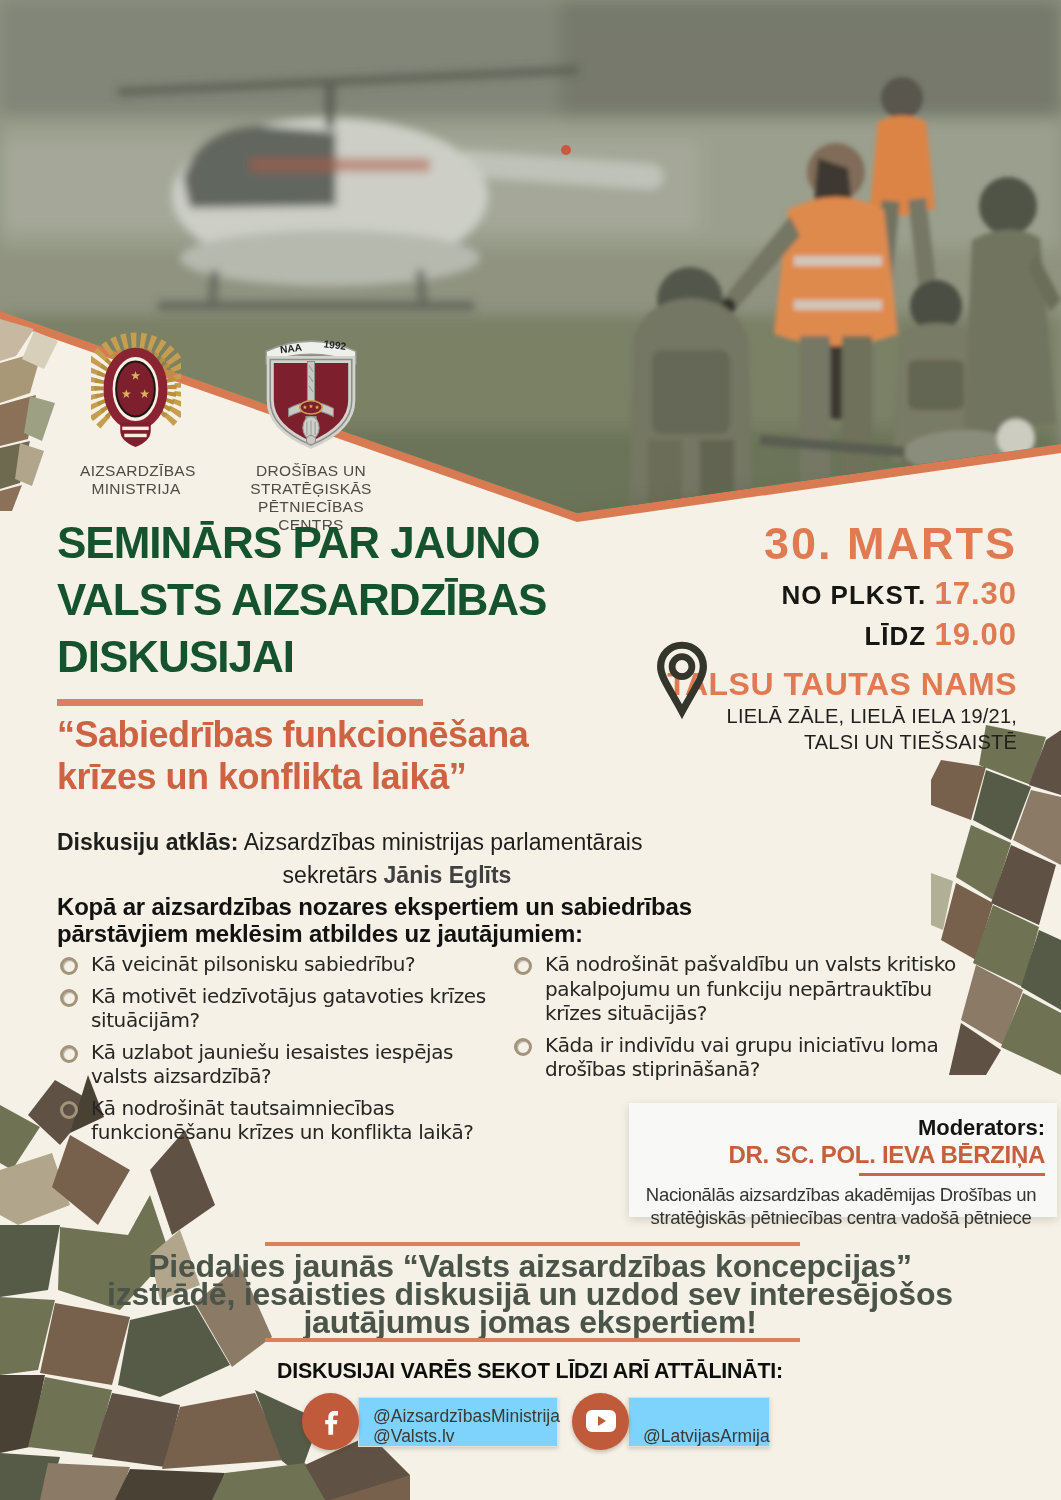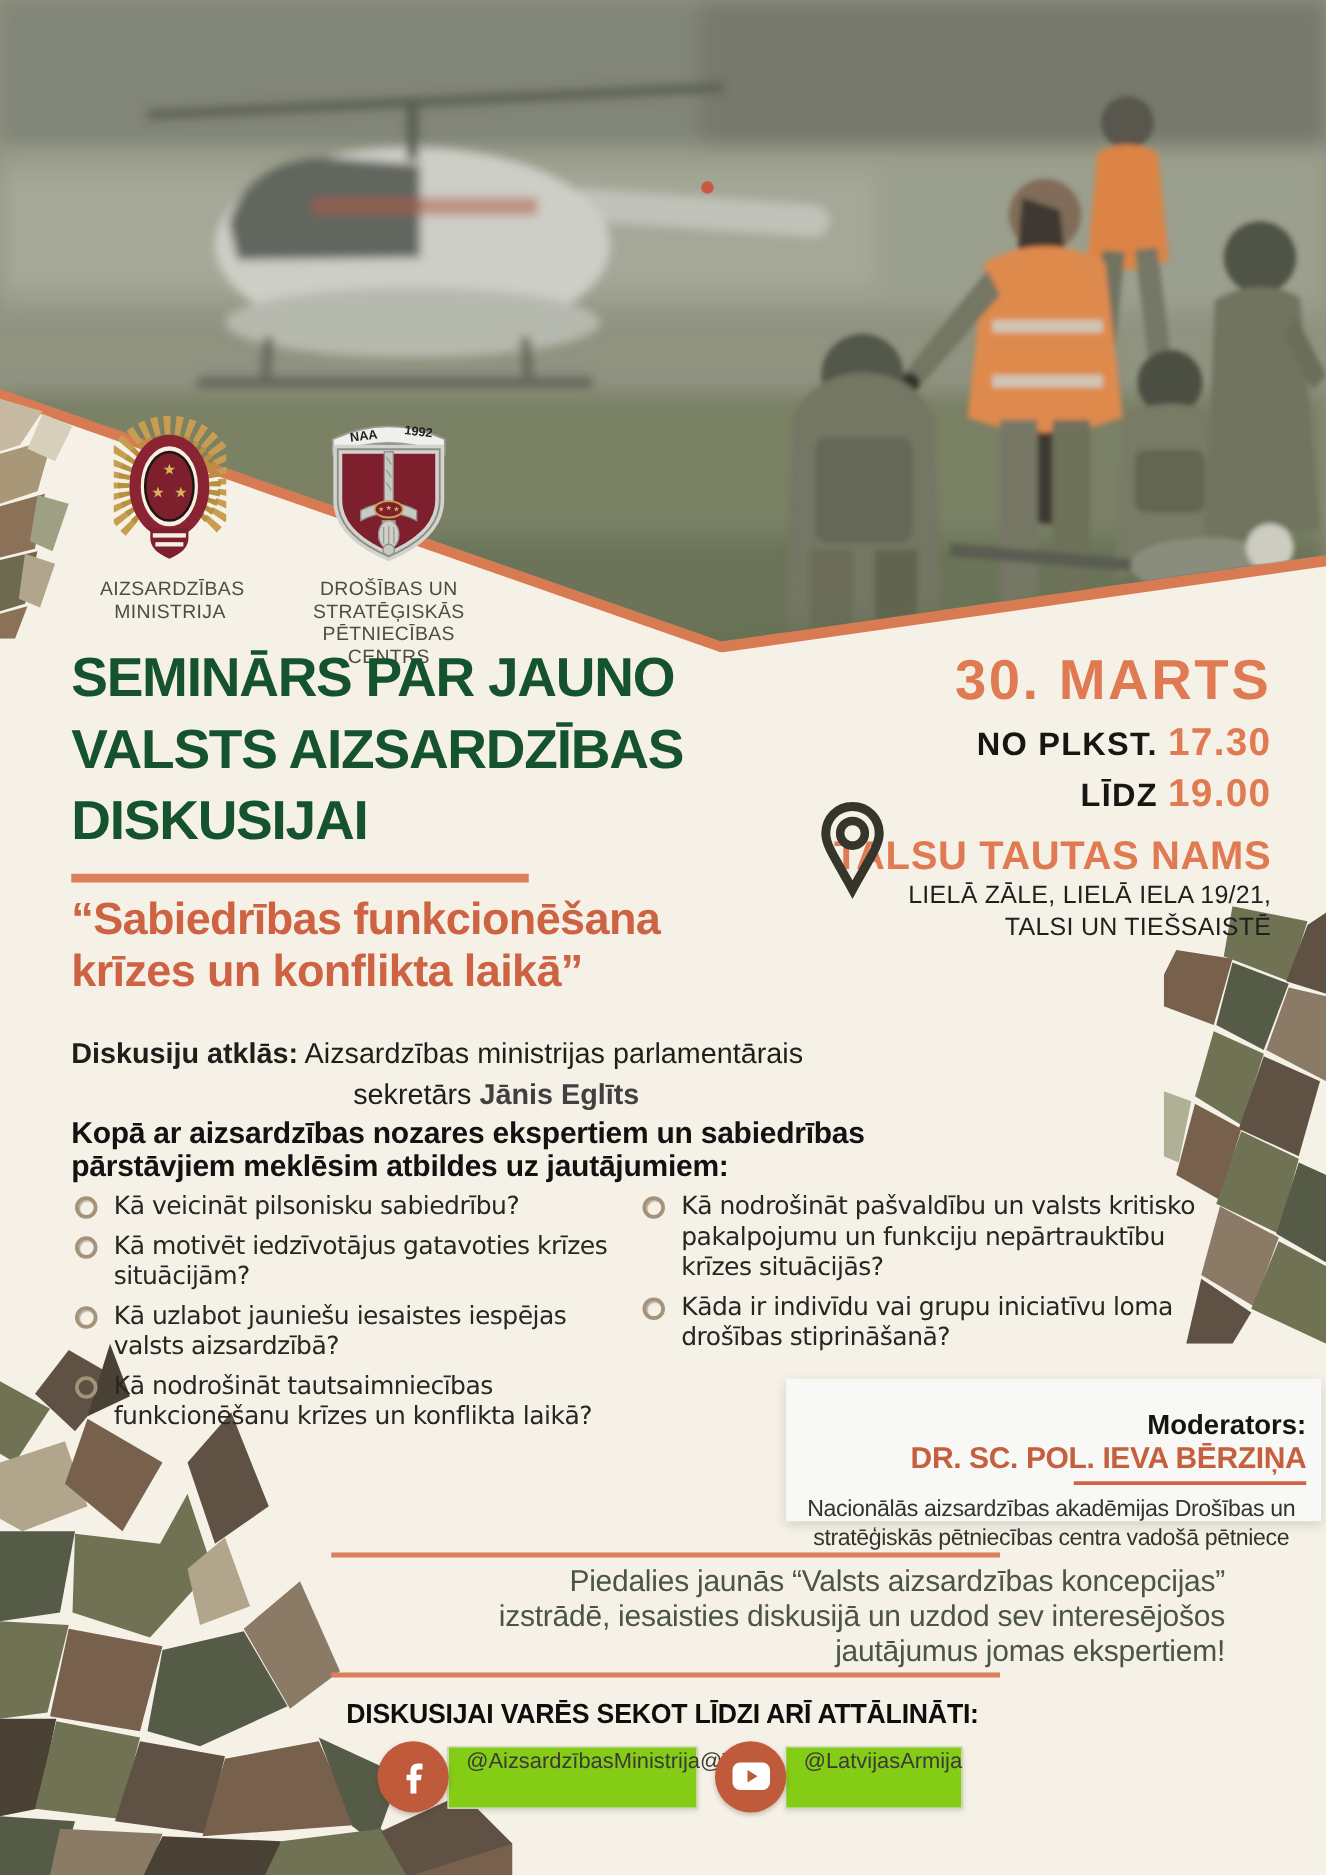--- a/index.html
+++ b/index.html
@@ -54,40 +54,40 @@
   
   .qcol{position:absolute;z-index:5;font-family:"DejaVu Sans","Liberation Sans",sans-serif;
     font-size:20px;line-height:24.5px;color:#262622;letter-spacing:-.4px;}
   .qcol-left{left:60px;top:952px;width:440px;}
   .qcol-right{left:514px;top:952px;width:468px;}
   .qitem{display:flex;gap:13px;margin-bottom:7px;}
   .ring{flex:0 0 auto;width:12px;height:12px;margin-top:5px;border-radius:50%;
     border:3px solid #A3937A;background:transparent;box-shadow:inset 1px 1px 1px rgba(90,80,60,.45);}
   
   .modbox{position:absolute;left:629px;top:1103px;width:428px;height:114px;z-index:5;
-    background:#F8F8F6;box-shadow:0 3px 9px rgba(60,55,45,.18);padding:24px 12px 6px 8px;box-sizing:border-box;
+    background:#F8F8F6;box-shadow:0 3px 9px rgba(60,55,45,.18);padding:12px 12px 6px 8px;box-sizing:border-box;
     text-align:right;}
   .mod-label{font-size:22px;font-weight:bold;color:#141412;line-height:26px;}
   .mod-name{font-size:24px;font-weight:bold;color:#C4603E;line-height:28px;letter-spacing:-.3px;}
   .mod-rule{margin:4px 0 7px auto;width:186px;height:3px;background:#CE6444;}
   .mod-desc{font-size:18.5px;color:#33332F;line-height:23px;text-align:center;letter-spacing:-.3px;white-space:nowrap;}
   
   .cta-div{position:absolute;left:265px;width:535px;height:4px;background:#DC7F5B;z-index:5;}
   .cta-div1{top:1242px;} .cta-div2{top:1338px;}
-  .cta-text{position:absolute;left:80px;top:1252px;width:900px;z-index:5;text-align:right;
-    font-size:24px;font-weight:normal;color:#4A5449;line-height:28px;letter-spacing:-.2px;}
+  .cta-text{position:absolute;left:80px;top:1252px;width:900px;z-index:5;text-align:center;
+    font-size:32px;font-weight:bold;color:#4A5449;line-height:28px;letter-spacing:-.2px;}
   
   .remote-heading{position:absolute;left:80px;top:1358px;width:900px;z-index:5;text-align:center;
     font-size:22px;font-weight:bold;color:#0E0E0C;letter-spacing:-.2px;transform:scaleX(.97);}
   .social-circle{position:absolute;top:1393px;width:57px;height:57px;border-radius:50%;
     background:#BF5B3B;z-index:6;box-shadow:0 2px 4px rgba(80,50,30,.3);}
   .fb-circle{left:302px;} .yt-circle{left:572px;}
-  .social-box{position:absolute;top:1397px;height:50px;background:#84cc16;border:1px solid #DEDEDA;
+  .social-box{position:absolute;top:1397px;height:50px;background:#7dd3fc;border:1px solid #DEDEDA;
     box-shadow:0 2px 4px rgba(100,95,85,.25);z-index:5;box-sizing:border-box;
-    display:flex;flex-direction:row;justify-content:space-between;padding-left:14px;
+    display:flex;flex-direction:column;justify-content:flex-end;padding-left:14px;
     font-size:17.5px;color:#3A3A36;line-height:20px;}
   .fb-box{left:358px;width:200px;}
   .yt-box{left:628px;width:142px;}
   .social-circle svg{display:block;margin:auto;margin-top:12px;}
 </style>
 </head>
 <body>
 
 <div class="poster">
 

